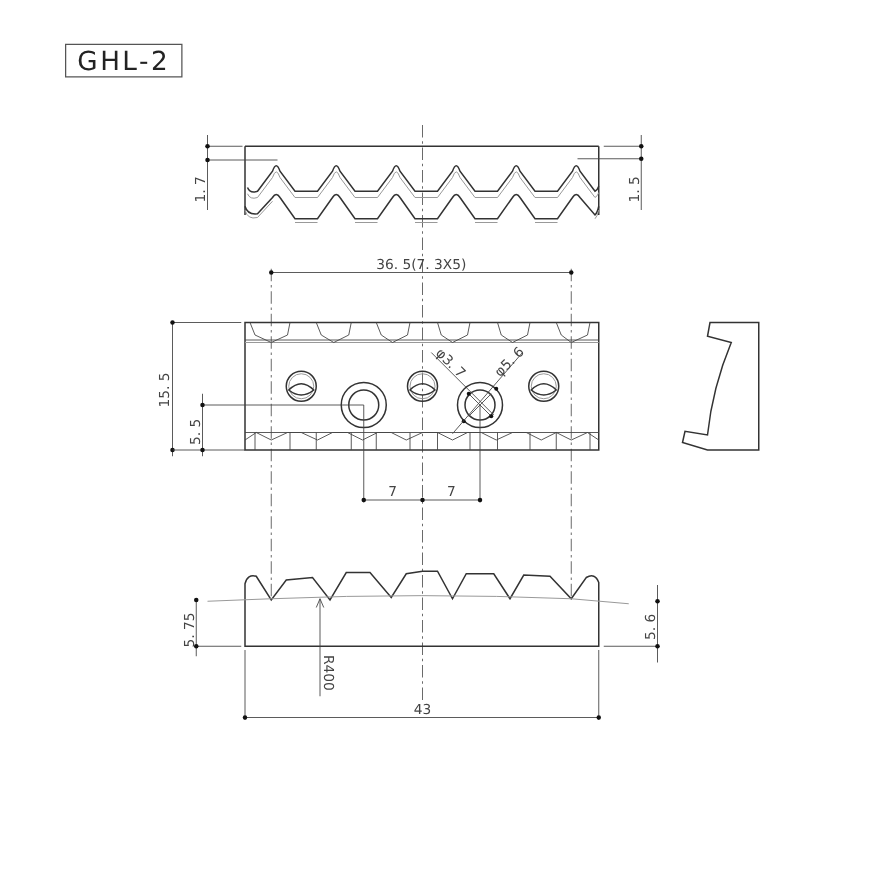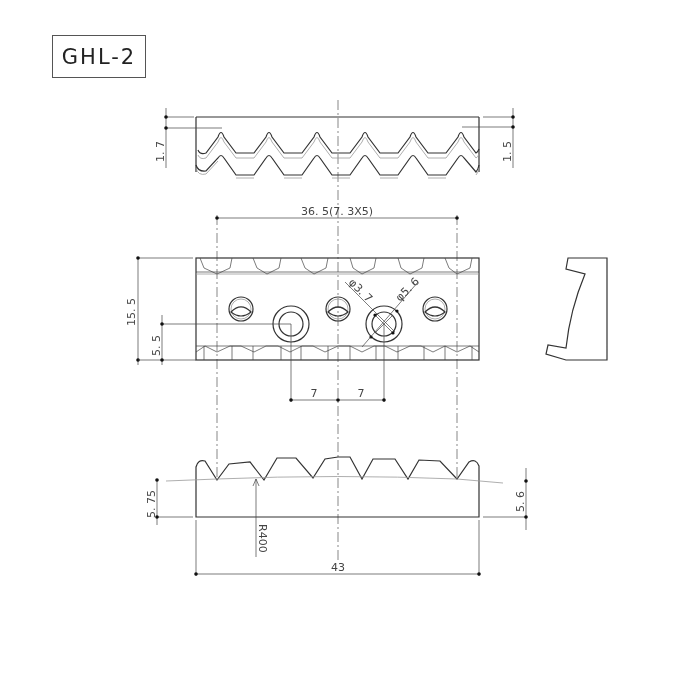--- a/index.html
+++ b/index.html
@@ -1,18 +1,18 @@
 <!DOCTYPE html>
 <html><head>
   <meta charset="utf-8">
   <style>
     html, body { margin: 0; padding: 0; background: #ffffff; }
     body { width: 699px; height: 700px; position: relative; overflow: hidden;
            font-family: "DejaVu Sans", sans-serif; }
-    .title-box { position: absolute; left: 52px; top: 35px; width: 94px; height: 43px;
+    .title-box { position: absolute; left: 52px; top: 35px; width: 94px; height: 27px;
                  border: 1px solid #555; box-sizing: border-box; display: flex;
                  align-items: center; justify-content: center; font-size: 21px;
                  letter-spacing: 2px; color: #222; }
     svg { position: absolute; left: 0; top: 0; }
     .dim { font-family: "DejaVu Sans", sans-serif; font-size: 11px; fill: #444; }
     .outline { stroke: #333; stroke-width: 1.2; fill: none; }
     .thin { stroke: #444; stroke-width: 0.7; fill: none; }
     .grey { stroke: #999; stroke-width: 0.8; fill: none; }
     .center { stroke: #555; stroke-width: 0.7; fill: none; stroke-dasharray: 10 3 2 3; }
     .dot { fill: #111; }

